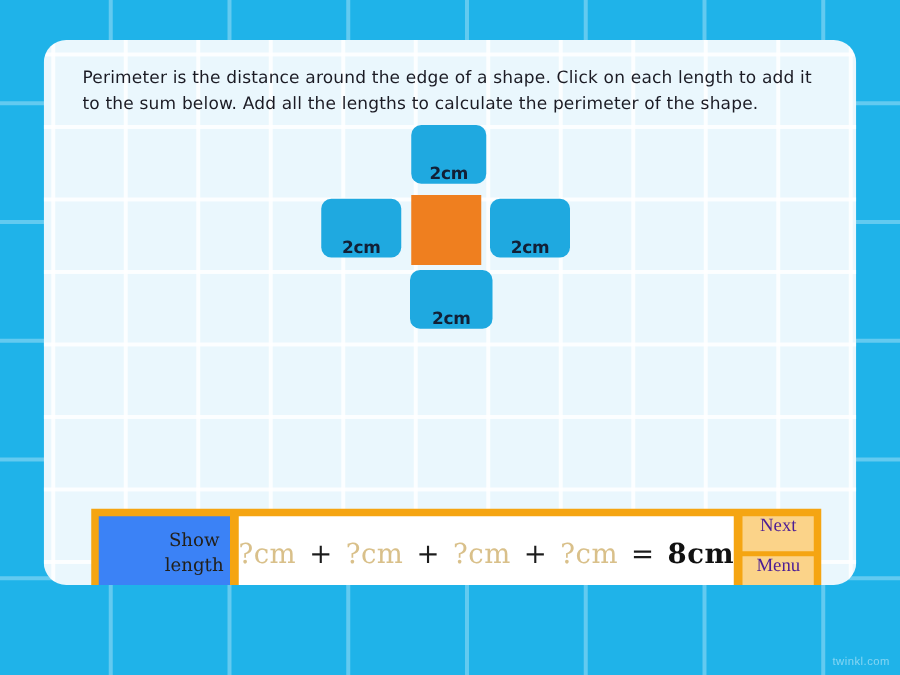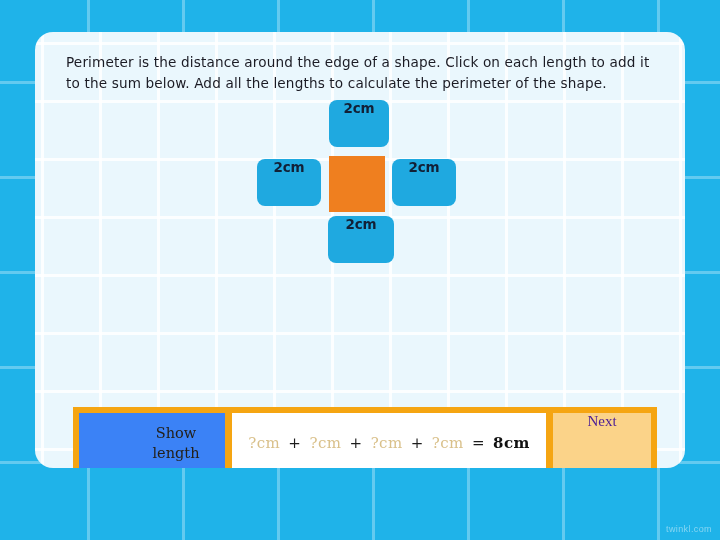--- a/index.html
+++ b/index.html
@@ -75,21 +75,21 @@
   }
   .len-box {
     position: absolute;
     background: #1fa9e0;
     border-radius: 8px;
     color: #122036;
     font-family: "DejaVu Sans", sans-serif;
     font-weight: bold;
     font-size: 13.5px;
     display: flex;
-    align-items: flex-start;
+    align-items: flex-end;
     justify-content: center;
     letter-spacing: -0.2px;
   }
   .len-top    { left: 294px; top: -28px;  width: 60px; height: 47px; }
   .len-left   { left: 222px; top: 31px;   width: 64px; height: 47px; }
   .len-right  { left: 357px; top: 31px;   width: 64px; height: 47px; }
   .len-bottom { left: 293px; top: 88px;   width: 66px; height: 47px; }
 
   
   #control-bar {
@@ -122,21 +122,21 @@
   #sum-panel {
     flex: 1;
     margin-left: 7px;
     background: #ffffff;
     display: flex;
     align-items: center;
     justify-content: center;
   }
   #sum-line {
     font-family: "DejaVu Serif", serif;
-    font-size: 15px;
+    font-size: 22px;
     color: #1c1c1c;
     white-space: nowrap;
     letter-spacing: 0.4px;
   }
   #sum-line .unknown { color: #d9c08a; }
   #sum-line .op      { color: #1c1c1c; padding: 0 3px; }
   #sum-line .total   { color: #111111; font-weight: bold; }
   #nav-stack {
     width: 98px;
     margin-left: 7px;
@@ -216,20 +216,23 @@
           <span class="unknown">?cm</span>
           <span class="op">=</span>
           <span class="total">8cm</span>
         </div>
       </div>
 
       <div id="nav-stack">
         <div class="nav-btn">
           <span>Next</span>
         </div>
+        <div class="nav-btn">
+          <span>Menu</span>
+        </div>
       </div>
 
     </div>
 
   </div>
 
   <div id="watermark">twinkl.com</div>
 
 </div>
 

